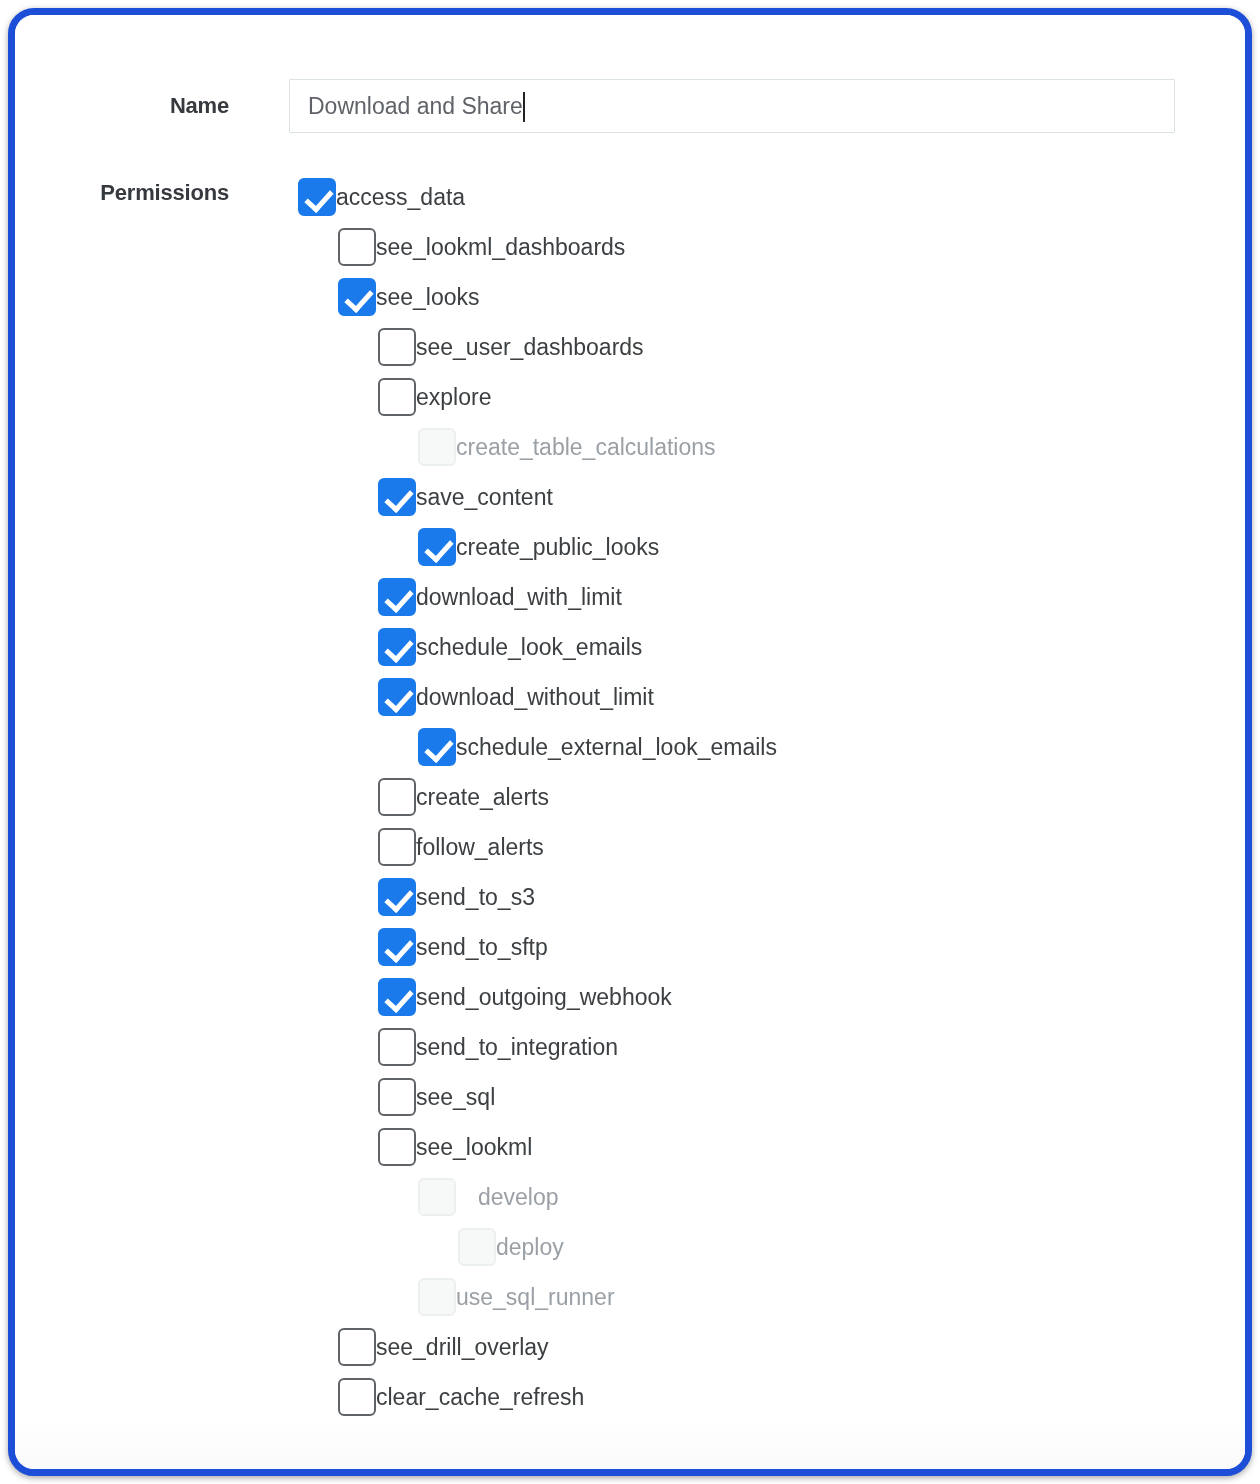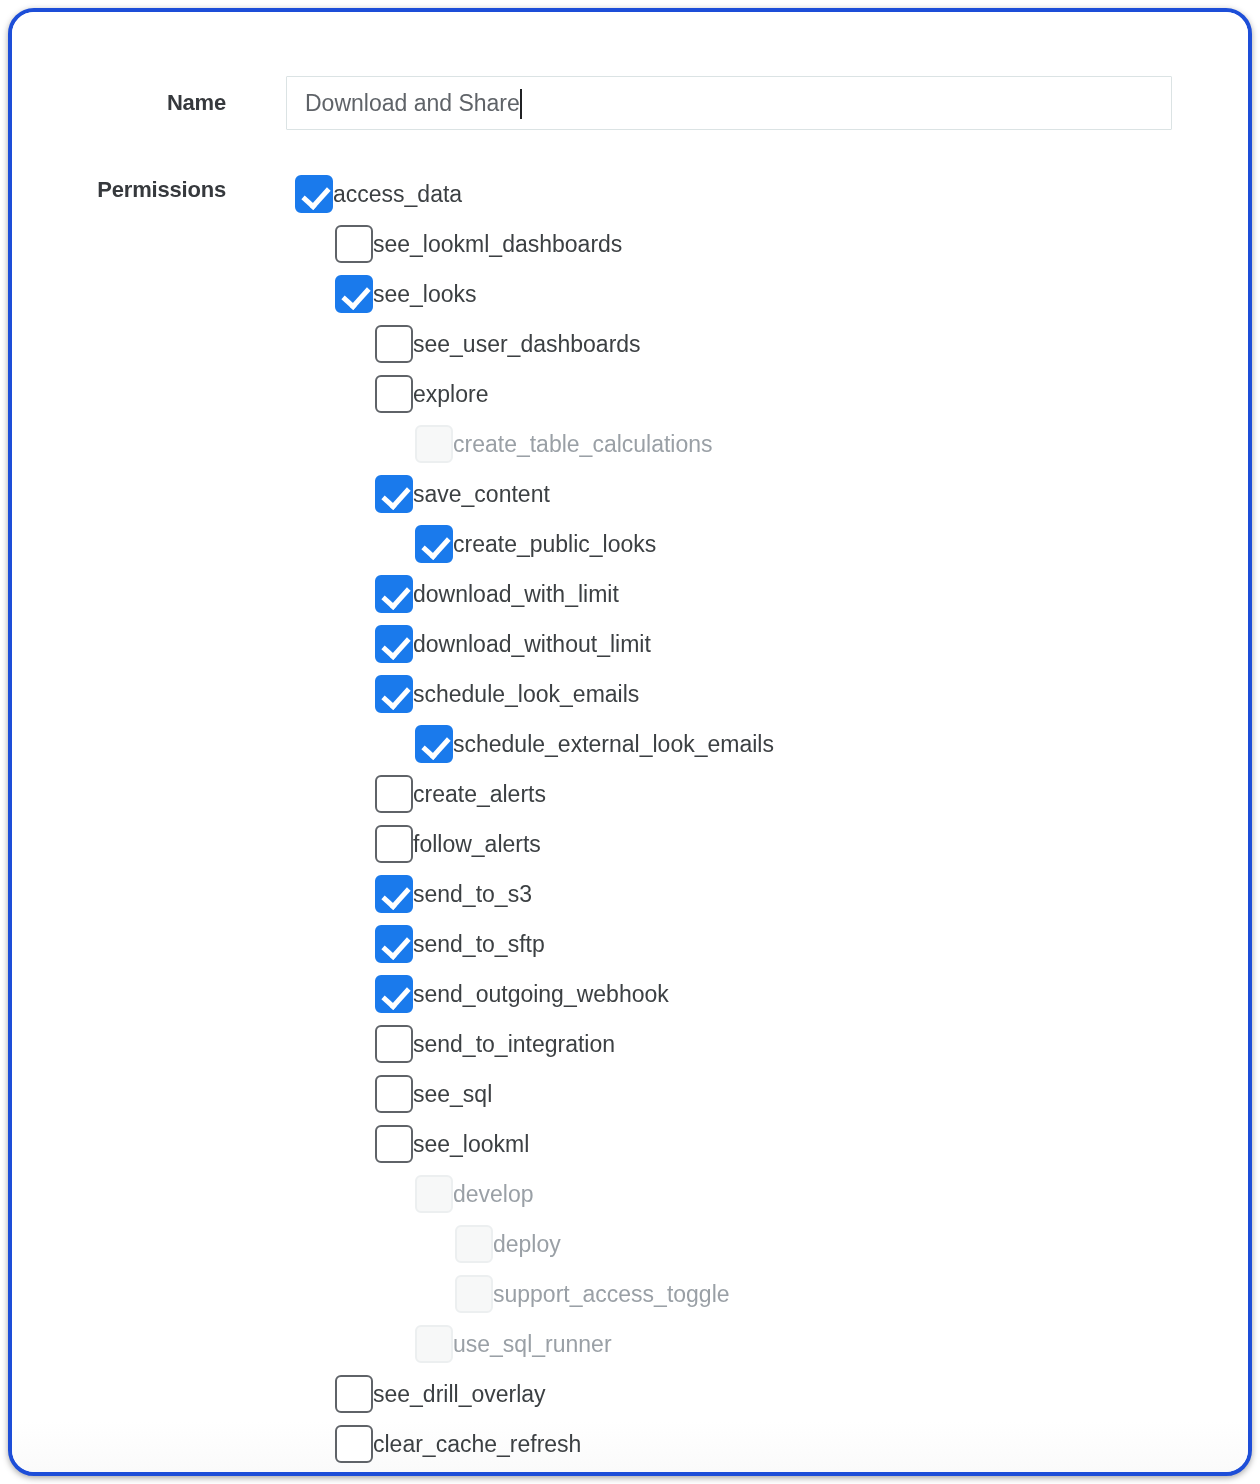--- a/index.html
+++ b/index.html
@@ -11,21 +11,21 @@
     font-family: "Liberation Sans", sans-serif;
     overflow: hidden;
   }
 
   #window-frame {
     position: absolute;
     left: 8px;
     top: 8px;
     width: 1244px;
     height: 1468px;
-    border: 4px solid #1d4ed8;
+    border: 7px solid #1d4ed8;
     border-radius: 26px;
     background: #ffffff;
     overflow: hidden;
     box-shadow: 0 2px 6px rgba(0,0,0,0.35);
   }
 
   #page-body {
     position: absolute;
     inset: 0;
     background: linear-gradient(to bottom, #ffffff 0%, #ffffff 96.5%, #fafafa 100%);
@@ -191,26 +191,26 @@
         <div class="perm-row" style="padding-left: 403px; align-items: center;">
           <div class="checkbox checked"></div>
           <span class="perm-label">create_public_looks</span>
         </div>
         <div class="perm-row" style="padding-left: 363px;">
           <div class="checkbox checked"></div>
           <span class="perm-label">download_with_limit</span>
         </div>
         <div class="perm-row" style="padding-left: 363px;">
           <div class="checkbox checked"></div>
+          <span class="perm-label">schedule_look_emails</span>
+        </div>
+        <div class="perm-row" style="padding-left: 363px;">
+          <div class="checkbox checked"></div>
           <span class="perm-label">download_without_limit</span>
         </div>
-        <div class="perm-row" style="padding-left: 363px;">
-          <div class="checkbox checked"></div>
-          <span class="perm-label">schedule_look_emails</span>
-        </div>
         <div class="perm-row" style="padding-left: 403px;">
           <div class="checkbox checked"></div>
           <span class="perm-label">schedule_external_look_emails</span>
         </div>
         <div class="perm-row" style="padding-left: 363px;">
           <div class="checkbox"></div>
           <span class="perm-label">create_alerts</span>
         </div>
         <div class="perm-row" style="padding-left: 363px;">
           <div class="checkbox"></div>
@@ -233,31 +233,27 @@
           <span class="perm-label">send_to_integration</span>
         </div>
         <div class="perm-row" style="padding-left: 363px;">
           <div class="checkbox"></div>
           <span class="perm-label">see_sql</span>
         </div>
         <div class="perm-row" style="padding-left: 363px;">
           <div class="checkbox"></div>
           <span class="perm-label">see_lookml</span>
         </div>
-        <div class="perm-row" style="padding-left: 403px;">
+        <div class="perm-row" style="padding-left: 403px; gap: 22px;">
           <div class="checkbox disabled"></div>
           <span class="perm-label dim">develop</span>
         </div>
         <div class="perm-row" style="padding-left: 443px; text-align: right;">
           <div class="checkbox disabled"></div>
           <span class="perm-label dim">deploy</span>
-        </div>
-        <div class="perm-row" style="padding-left: 443px;">
-          <div class="checkbox disabled"></div>
-          <span class="perm-label dim">support_access_toggle</span>
         </div>
         <div class="perm-row" style="padding-left: 403px;">
           <div class="checkbox disabled"></div>
           <span class="perm-label dim">use_sql_runner</span>
         </div>
         <div class="perm-row" style="padding-left: 323px;">
           <div class="checkbox"></div>
           <span class="perm-label">see_drill_overlay</span>
         </div>
         <div class="perm-row" style="padding-left: 323px;">

